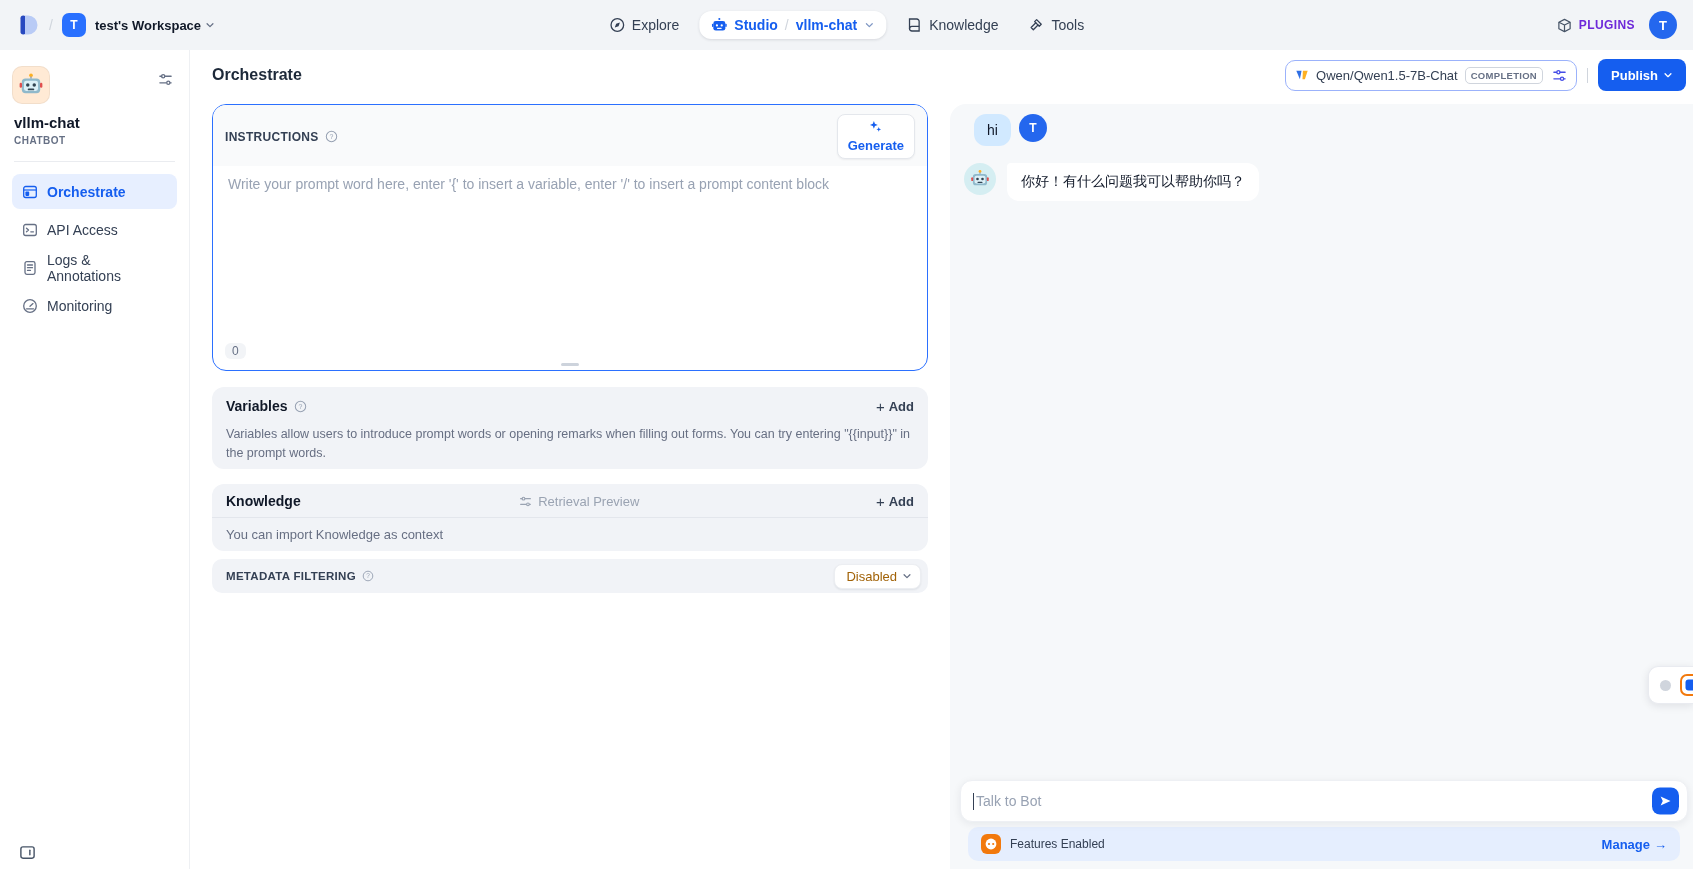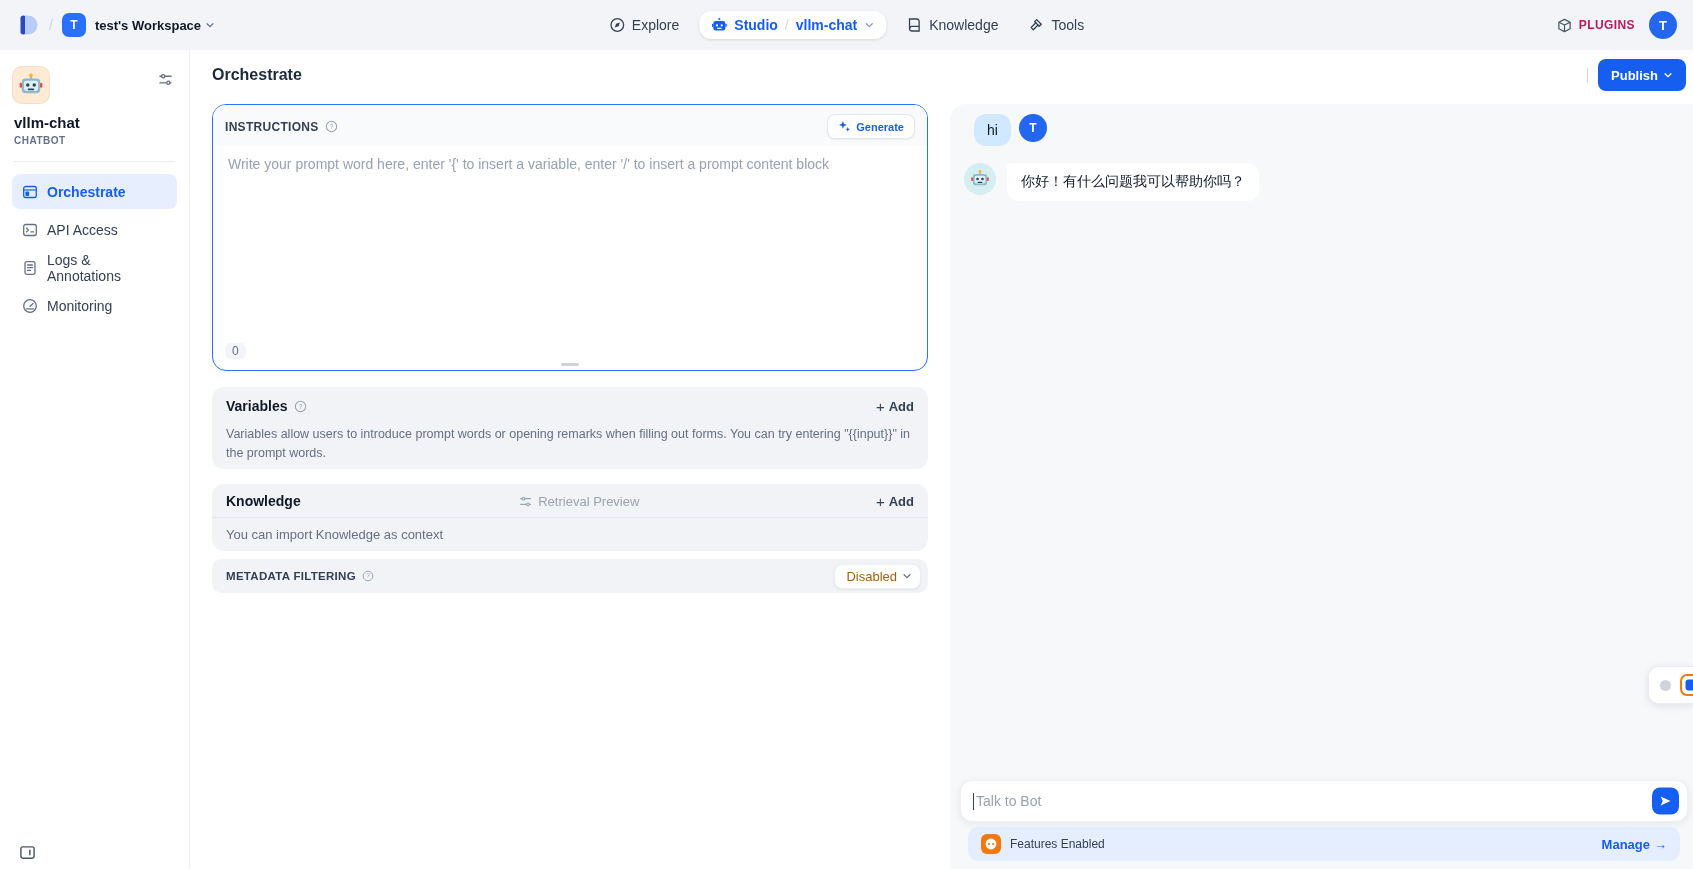--- a/index.html
+++ b/index.html
@@ -12,21 +12,21 @@
   .nav-left { display:flex; align-items:center; gap:9px; }
   .nav-slash { color:#d0d5dd; font-size:14px; }
   .ws-avatar { width:24px; height:24px; border-radius:7px; background:#2970ff; color:#fff; font-size:12px; font-weight:700; display:flex; align-items:center; justify-content:center; }
   .ws-name { font-size:13px; font-weight:600; color:#101828; display:flex; align-items:center; gap:4px; }
   .nav-center { position:absolute; left:50%; transform:translateX(-50%); display:flex; align-items:center; gap:10px; }
   .nav-item { display:flex; align-items:center; gap:7px; padding:7px 10px; border-radius:10px; font-size:14px; font-weight:500; color:#344054; cursor:pointer; }
   .nav-pill { background:#fff; border-radius:12px; padding:6px 12px; box-shadow:0 1px 3px rgba(16,24,40,.12); display:flex; align-items:center; gap:7px; font-size:14px; }
   .nav-pill .studio-label, .nav-pill .app-label { color:#155eef; font-weight:700; }
   .nav-pill .pill-slash { color:#d0d5dd; }
   .nav-right { margin-left:auto; display:flex; align-items:center; gap:14px; }
-  .plugins { display:flex; align-items:center; gap:7px; font-size:12px; font-weight:600; letter-spacing:.4px; color:#be185d; cursor:pointer; }
+  .plugins { display:flex; align-items:center; gap:7px; font-size:12px; font-weight:600; letter-spacing:.4px; color:#6d28d9; cursor:pointer; }
   .user-avatar { width:28px; height:28px; border-radius:50%; background:#2467ee; color:#fff; font-size:13px; font-weight:700; display:flex; align-items:center; justify-content:center; cursor:pointer; }
 
   
   .sidebar { position:absolute; top:50px; left:0; width:190px; bottom:0; background:#fff; border-right:1px solid #eef0f3; padding:16px 12px; z-index:20; }
   .app-icon { width:38px; height:38px; border-radius:10px; background:#ffead5; border:1px solid rgba(0,0,0,.05); display:flex; align-items:center; justify-content:center; }
   .ops-icon { position:absolute; top:22px; right:16px; color:#667085; cursor:pointer; }
   .app-name { margin:10px 2px 0; font-size:15px; font-weight:700; color:#101828; }
   .app-type { margin:4px 2px 0; font-size:10px; font-weight:600; letter-spacing:.5px; color:#667085; }
   .side-divider { height:1px; background:#eaecf0; margin:15px 2px 12px; }
   .side-nav { display:flex; flex-direction:column; gap:3px; }
@@ -46,21 +46,21 @@
   .tune-icon { color:#444ce7; margin-left:2px; }
   .hdr-divider { width:1px; height:15px; background:#d0d5dd; }
   .publish-btn { height:32px; display:flex; align-items:center; gap:5px; background:#155eef; color:#fff; font-size:13px; font-weight:600; padding:0 13px; border-radius:8px; cursor:pointer; }
 
   
   .config { position:absolute; left:212px; top:104px; width:716px; z-index:5; }
   .instructions { position:relative; border:1.5px solid #2b70ff; border-radius:14px; background:#fff; height:267px; overflow:hidden; }
   .ins-header { display:flex; align-items:center; padding:9px 12px 7px; background:#f9fafb; }
   .ins-title { font-size:12px; font-weight:700; letter-spacing:.3px; color:#344054; }
   .help-icon { color:#98a2b3; margin-left:6px; display:flex; }
-  .generate-btn { margin-left:auto; display:flex; align-items:center; gap:5px; background:#fff; border:1px solid #e4e7ec; box-shadow:0 1px 2px rgba(16,24,40,.06); border-radius:8px; padding:5px 10px; color:#155eef; font-size:11px; font-weight:600; cursor:pointer; }
+  .generate-btn { margin-left:auto; display:flex; align-items:center; gap:5px; background:#fff; border:1px solid #e4e7ec; box-shadow:0 1px 2px rgba(16,24,40,.06); border-radius:8px; padding:5px 10px; color:#155eef; font-size:13px; font-weight:600; cursor:pointer;flex-direction:column; }
   .ins-body { padding:10px 15px; font-size:14px; color:#98a2b3; cursor:text; height:170px; }
   .char-count { position:absolute; left:12px; bottom:11px; background:#f2f4f7; color:#667085; font-size:12px; padding:1px 7px; border-radius:6px; }
   .resize-handle { position:absolute; bottom:4px; left:50%; transform:translateX(-50%); width:18px; height:3px; border-radius:2px; background:#cdd3dc; cursor:ns-resize; }
 
   .gray-panel { background:#f1f3f7; border-radius:12px; }
   .panel-header { display:flex; align-items:center; }
   .panel-title { font-size:14px; font-weight:700; color:#101828; }
   .add-btn { margin-left:auto; display:flex; align-items:center; gap:4px; font-size:13px; font-weight:600; color:#344054; cursor:pointer; }
   .add-plus { font-size:15px; font-weight:500; line-height:1; }
 
@@ -260,20 +260,37 @@
     <svg width="17" height="17" viewBox="0 0 18 18" fill="none" stroke="#475467" stroke-width="1.5" stroke-linecap="round">
         <rect x="2" y="3" width="14" height="12" rx="2.2"></rect>
         <path d="M11.5 6.5v5"></path>
       </svg>
   </span>
 </div>
 
 <div class="main-header">
   <span class="page-title">Orchestrate</span>
   <div class="header-right">
+    <div class="model-pill">
+      <span>
+        <svg width="14" height="14" viewBox="0 0 16 16">
+            <path d="M1.5 3.2h6L5.6 12.8z" fill="#2f6fe4"></path>
+            <path d="M9 3.2h5.5L11.3 12.8H8.6z" fill="#fdb022"></path>
+          </svg>
+      </span>
+      <span class="model-name">Qwen/Qwen1.5-7B-Chat</span>
+      <span class="model-badge">COMPLETION</span>
+      <span class="tune-icon">
+        <svg width="15" height="15" viewBox="0 0 16 16" fill="none" stroke="currentColor" stroke-width="1.4" stroke-linecap="round">
+            <path d="M8.6 4.5H14M2 4.5h3M2 11.5h7M12.5 11.5H14"></path>
+            <circle cx="6.8" cy="4.5" r="1.7"></circle>
+            <circle cx="10.7" cy="11.5" r="1.7"></circle>
+          </svg>
+      </span>
+    </div>
     <span class="hdr-divider"></span>
     <div class="publish-btn">
       <span>Publish</span>
       <span class="chev" style="color:#cfe0ff">
         <svg width="10" height="10" viewBox="0 0 12 12">
             <path d="M2.5 4.5 6 8l3.5-3.5" fill="none" stroke="#fff" stroke-width="1.6" stroke-linecap="round" stroke-linejoin="round"></path>
           </svg>
       </span>
     </div>
   </div>

